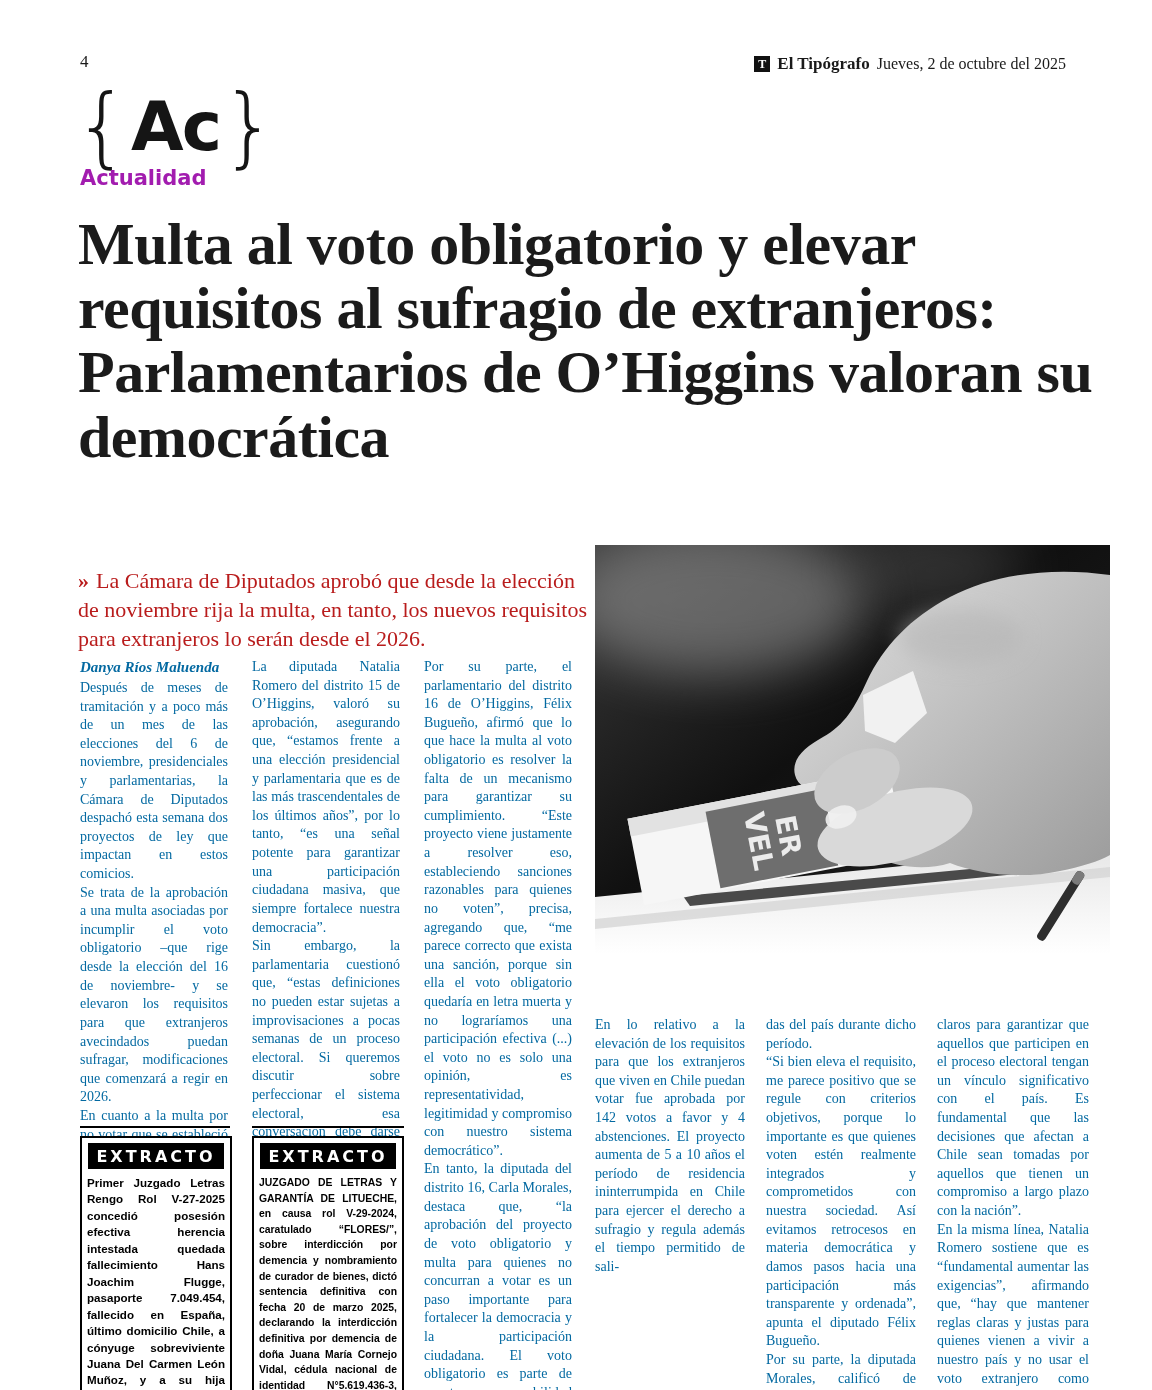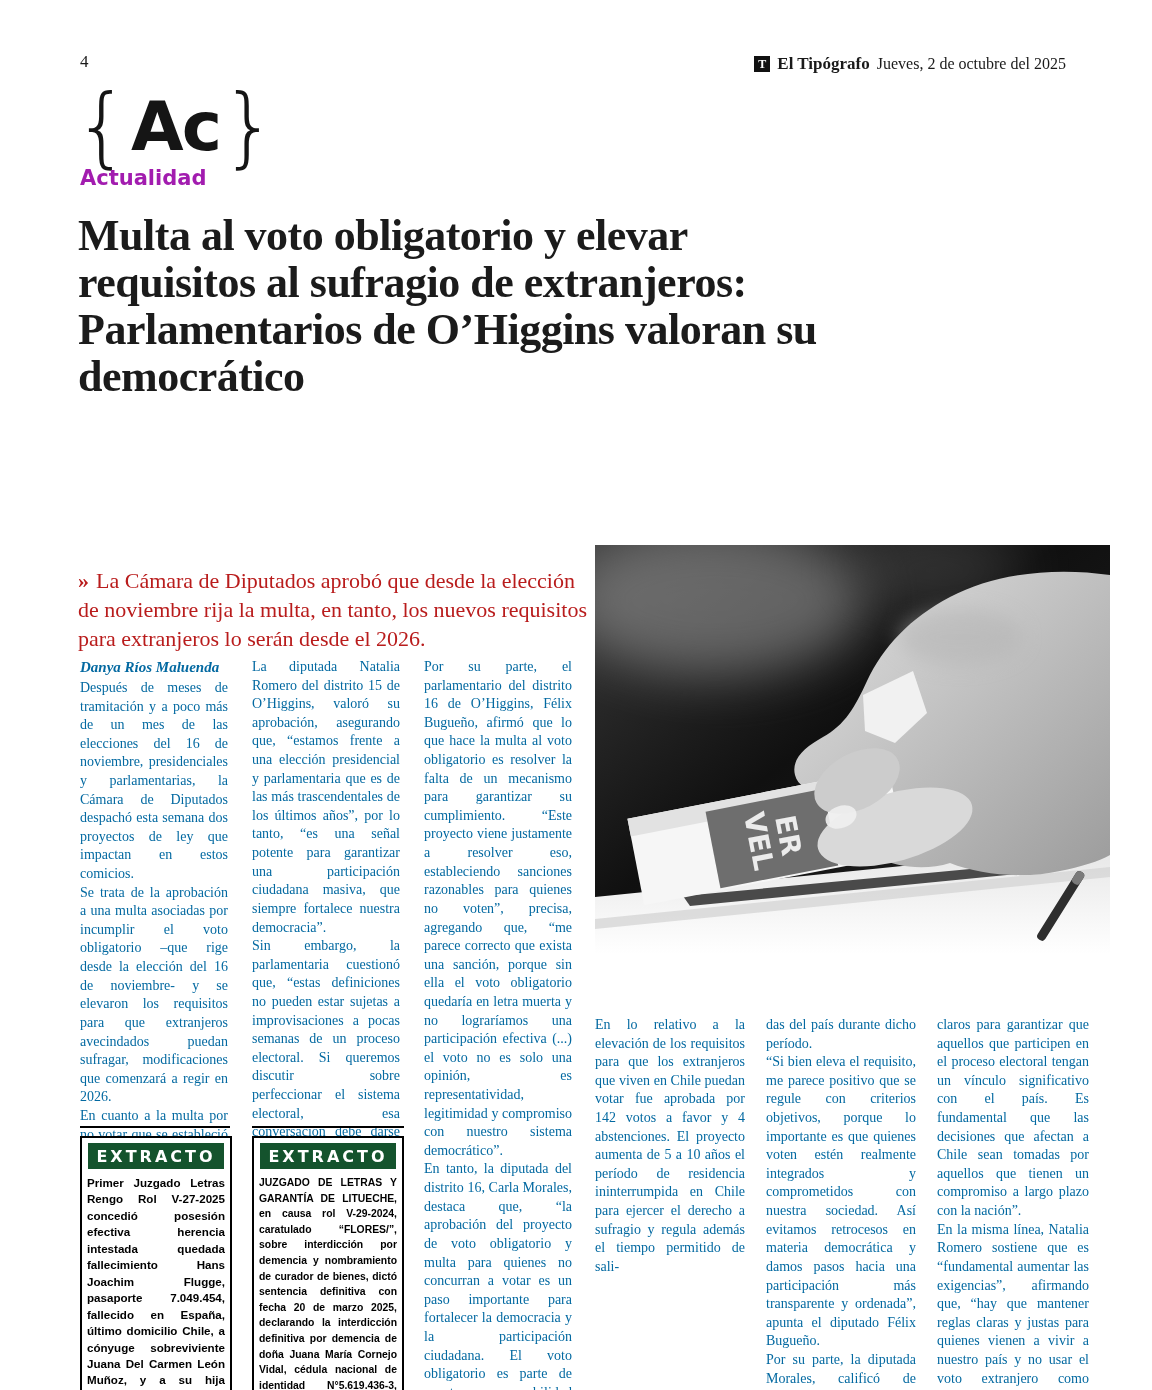--- a/index.html
+++ b/index.html
@@ -15,21 +15,21 @@
   .edate { font-size:16px; }
 
   .section-mark { position:absolute; left:74px; top:86px; display:flex; align-items:center;
                   font-family:"DejaVu Sans", sans-serif; color:#151515; }
   .brace { font-size:88px; font-weight:200; line-height:0.9; }
   .ac { font-size:68px; font-weight:800; letter-spacing:-2px; line-height:1; margin:0 1px; padding-top:2px; }
   .section-name { position:absolute; left:80px; top:166px; font-family:"DejaVu Sans", sans-serif;
                   font-weight:700; font-size:21px; color:#a21caf; }
 
   .headline { position:absolute; left:78px; top:212px; margin:0; width:1020px;
-              font-size:44px; font-weight:700; line-height:1.07; letter-spacing:-0.5px; color:#1b1b1b; }
+              font-size:60px; font-weight:700; line-height:1.07; letter-spacing:-0.5px; color:#1b1b1b; }
   .headline span { display:block; }
 
   .lead { position:absolute; left:78px; top:566px; width:518px; font-size:22px;
           line-height:1.32; color:#b91c1c; }
   .lead-marker { font-weight:bold; margin-right:7px; }
 
   .col { position:absolute; width:148px; font-size:14px; line-height:1.33;
          text-align:justify; color:#0369a1; hyphens:auto; }
   .col p { margin:0; }
   .col1 { left:80px;  top:658px; }
@@ -43,21 +43,21 @@
   .photo { position:absolute; left:595px; top:545px; width:515px; height:409px; margin:0; }
 
   .col-rule { position:absolute; top:1126px; height:2px; background:#000; }
   .rule1 { left:80px;  width:150px; }
   .rule2 { left:252px; width:152px; }
 
   .ad { position:absolute; border:2px solid #000; background:#fff; padding:4px 5px 8px;
         font-family:"Liberation Sans", sans-serif; color:#000; box-sizing:border-box; }
   .ad1 { left:80px;  top:1136px; width:152px; }
   .ad2 { left:252px; top:1136px; width:152px; }
-  .ad-header { background:#14532d; color:#fff; text-align:center; font-weight:700; font-size:16px;
+  .ad-header { background:#000000; color:#fff; text-align:center; font-weight:700; font-size:16px;
                letter-spacing:3px; padding:4px 0 3px; margin:1px 1px 6px;
                font-family:"DejaVu Sans", sans-serif; }
   .ad-body { margin:0; text-align:justify; font-weight:700; }
   .ad1 .ad-body { font-size:11.6px; line-height:1.42; }
   .ad2 .ad-body { font-size:10.4px; line-height:1.5; }
 </style>
 </head>
 <body>
 
 <div class="page">
@@ -76,30 +76,30 @@
     <span class="brace">{</span>
     <span class="ac">Ac</span>
     <span class="brace">}</span>
   </div>
   <div class="section-name">Actualidad</div>
 
   <h1 class="headline">
     <span>Multa al voto obligatorio y elevar</span>
     <span>requisitos al sufragio de extranjeros:</span>
     <span>Parlamentarios de O’Higgins valoran su</span>
-    <span>democrático</span>
+    <span>democrática</span>
   </h1>
 
   <div class="lead">
     <span class="lead-marker">»</span><span>La Cámara de Diputados aprobó que desde la elección de noviembre rija la multa, en tanto, los nuevos requisitos para extranjeros lo serán desde el 2026.</span>
   </div>
 
   <div class="col col1">
     <p class="byline">Danya Ríos Maluenda</p>
-    <p>Después de meses de tramitación y a poco más de un mes de las elecciones del 16 de noviembre, presidenciales y parlamentarias, la Cámara de Diputados despachó esta semana dos proyectos de ley que impactan en estos comicios.</p>
+    <p>Después de meses de tramitación y a poco más de un mes de las elecciones del 6 de noviembre, presidenciales y parlamentarias, la Cámara de Diputados despachó esta semana dos proyectos de ley que impactan en estos comicios.</p>
     <p>Se trata de la aprobación a una multa asociadas por incumplir el voto obligatorio –que rige desde la elección del 16 de noviembre- y se elevaron los requisitos para que extranjeros avecindados puedan sufragar, modificaciones que comenzará a regir en 2026.</p>
     <p>En cuanto a la multa por no votar que se estableció en entre 0,5 y 1,5 UTM ($34 mil a $103 mil), fue aprobada con 127 votos a favor, 7 en contra y 11 abstenciones.</p>
   </div>
 
   <div class="col col2">
     <p>La diputada Natalia Romero del distrito 15 de O’Higgins, valoró su aprobación, asegurando que, “estamos frente a una elección presidencial y parlamentaria que es de las más trascendentales de los últimos años”, por lo tanto, “es una señal potente para garantizar una participación ciudadana masiva, que siempre fortalece nuestra democracia”.</p>
     <p>Sin embargo, la parlamentaria cuestionó que, “estas definiciones no pueden estar sujetas a improvisaciones a pocas semanas de un proceso electoral. Si queremos discutir sobre perfeccionar el sistema electoral, esa conversación debe darse con tiempo, seriedad y en un marco mucho más amplio, no a contrarreloj.</p>
   </div>
 
   <div class="col col3">

